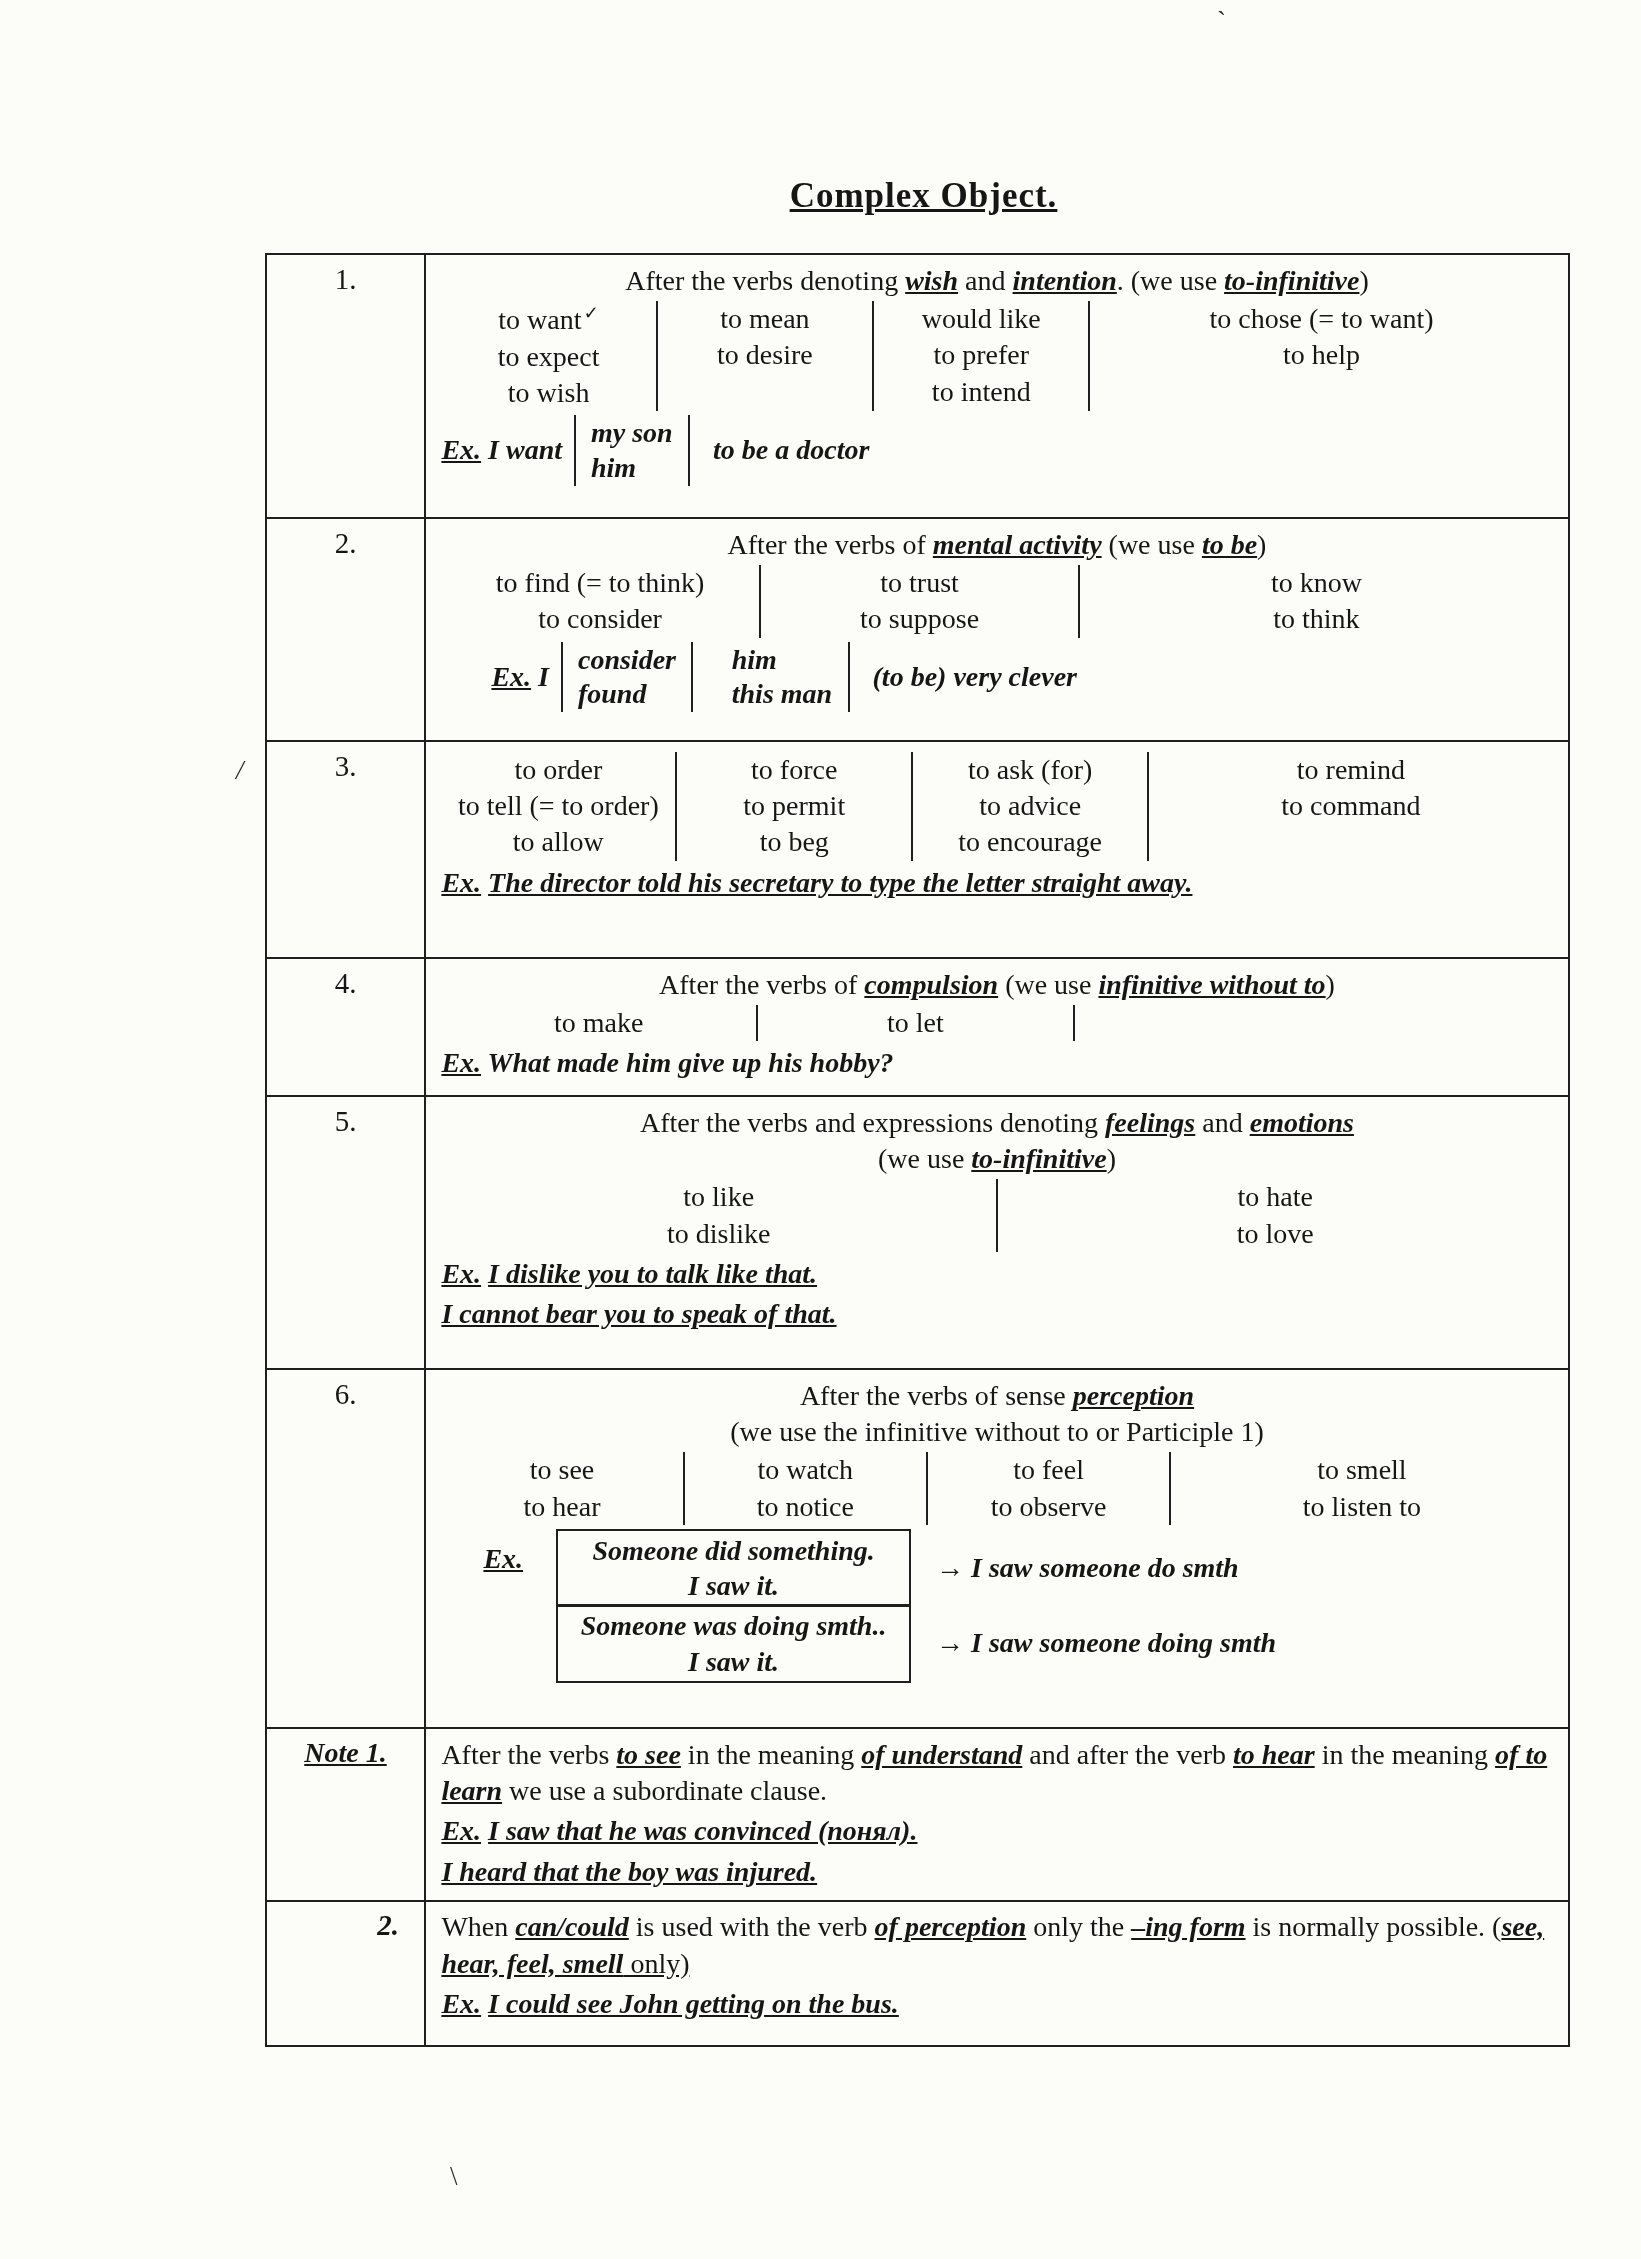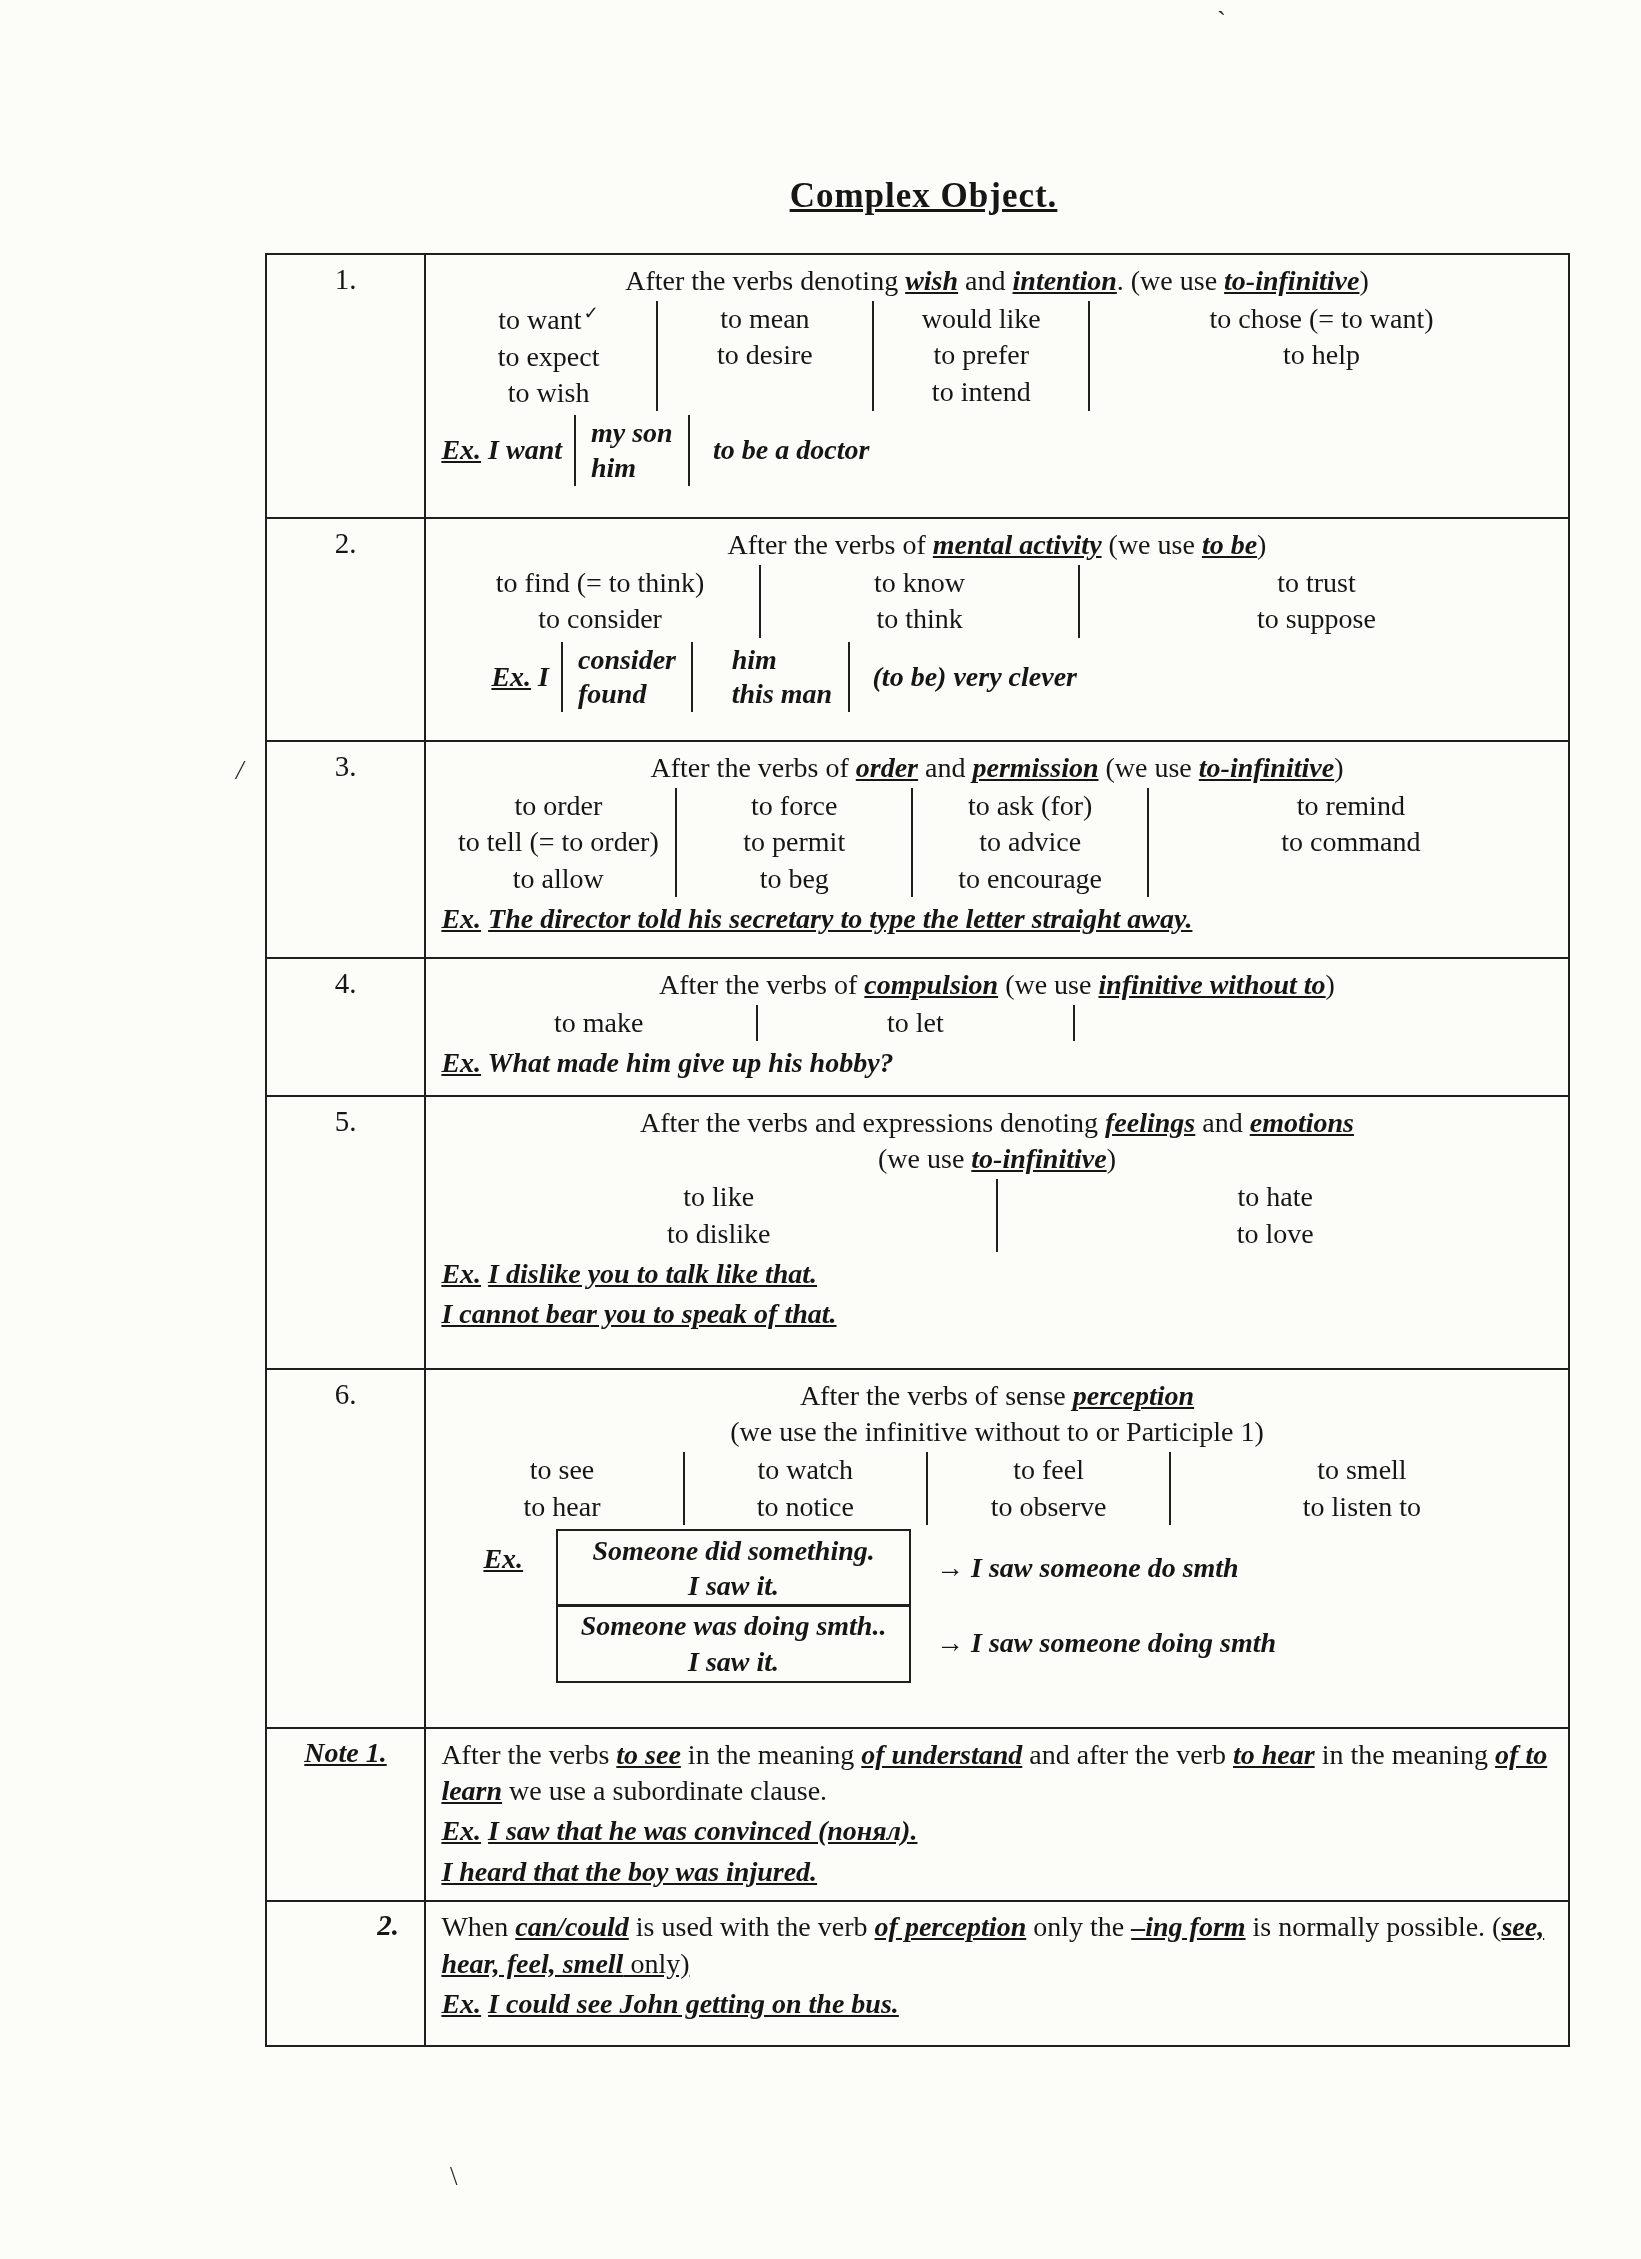--- a/index.html
+++ b/index.html
@@ -106,47 +106,46 @@
     <div class="row mh2">
       <div class="num">2.</div>
       <div class="content">
         <div class="hdr"><span>After the verbs of </span><span class="em">mental activity</span><span> (we use </span><span class="em">to be</span><span>)</span></div>
         <div class="vgrid g2">
           <div class="vcol">
             <div>to find (= to think)</div>
             <div>to consider</div>
           </div>
           <div class="vcol">
+            <div>to trust</div>
+            <div>to suppose</div>
+          </div>
+          <div class="vcol">
             <div>to know</div>
             <div>to think</div>
-          </div>
-          <div class="vcol">
-            <div>to trust</div>
-            <div>to suppose</div>
           </div>
         </div>
         <div class="ex-line ind2">
           <span class="ex"><span class="exl">Ex.</span> <span>I</span></span>
           <span class="stack">
               <span>consider</span>
               <span>found</span>
             </span>
           <span class="stack no-left">
               <span>him</span>
               <span>this man</span>
             </span>
           <span class="ex">(to be) very clever</span>
         </div>
       </div>
     </div>
 
     <div class="row mh3">
       <div class="num">3.</div>
       <div class="content">
-        <div class="hdr"><span>After the verbs of </span><span class="em">order</span><span> and </span><span class="em">permission</span><span> (we use </span><span class="em">to-infinitive</span><span>)</span></div>
         <div class="vgrid g3">
           <div class="vcol">
             <div>to order</div>
             <div>to tell (= to order)</div>
             <div>to allow</div>
           </div>
           <div class="vcol">
             <div>to force</div>
             <div>to permit</div>
             <div>to beg</div>

